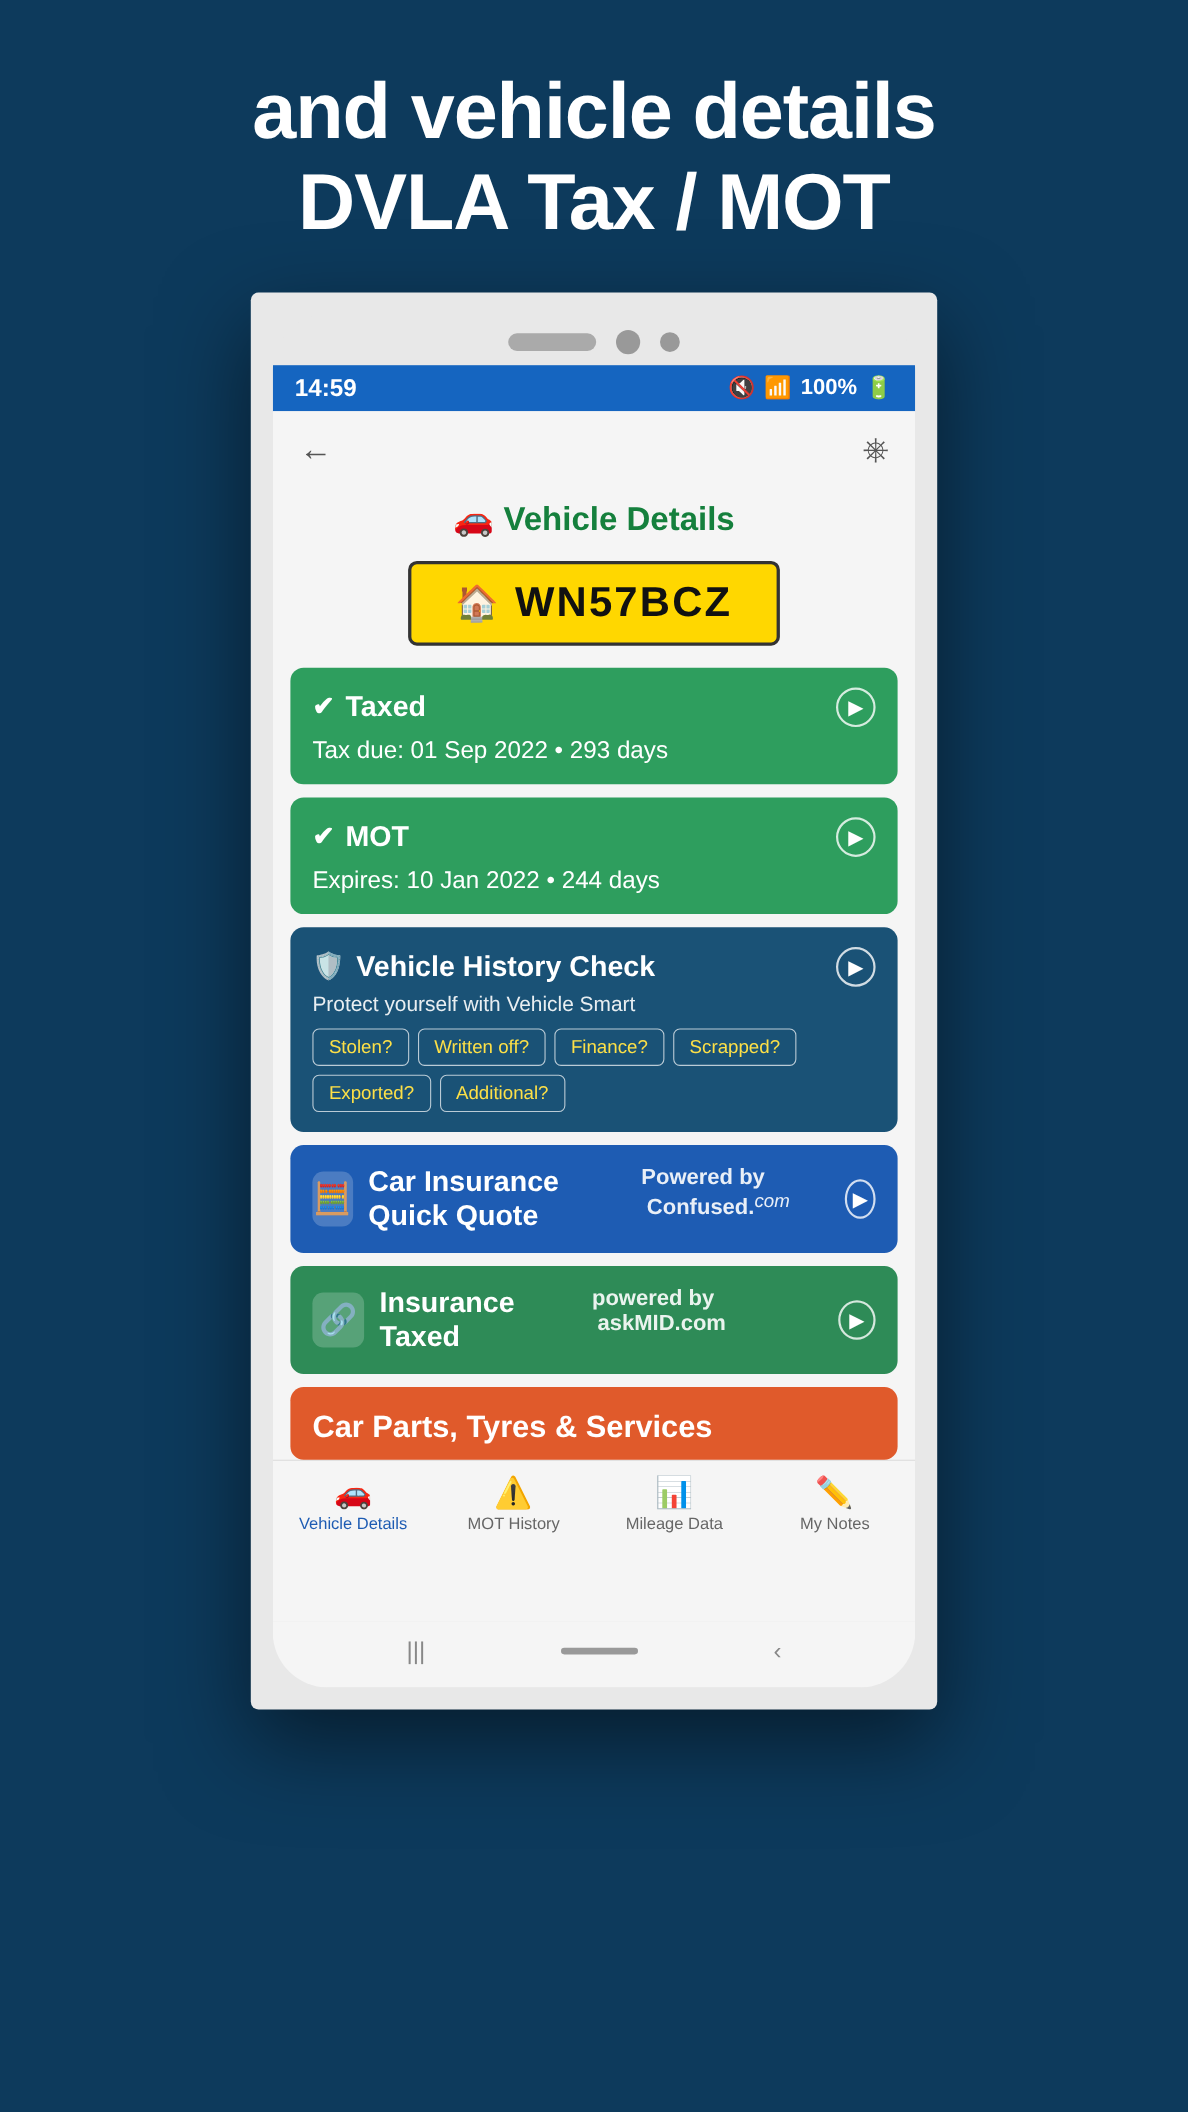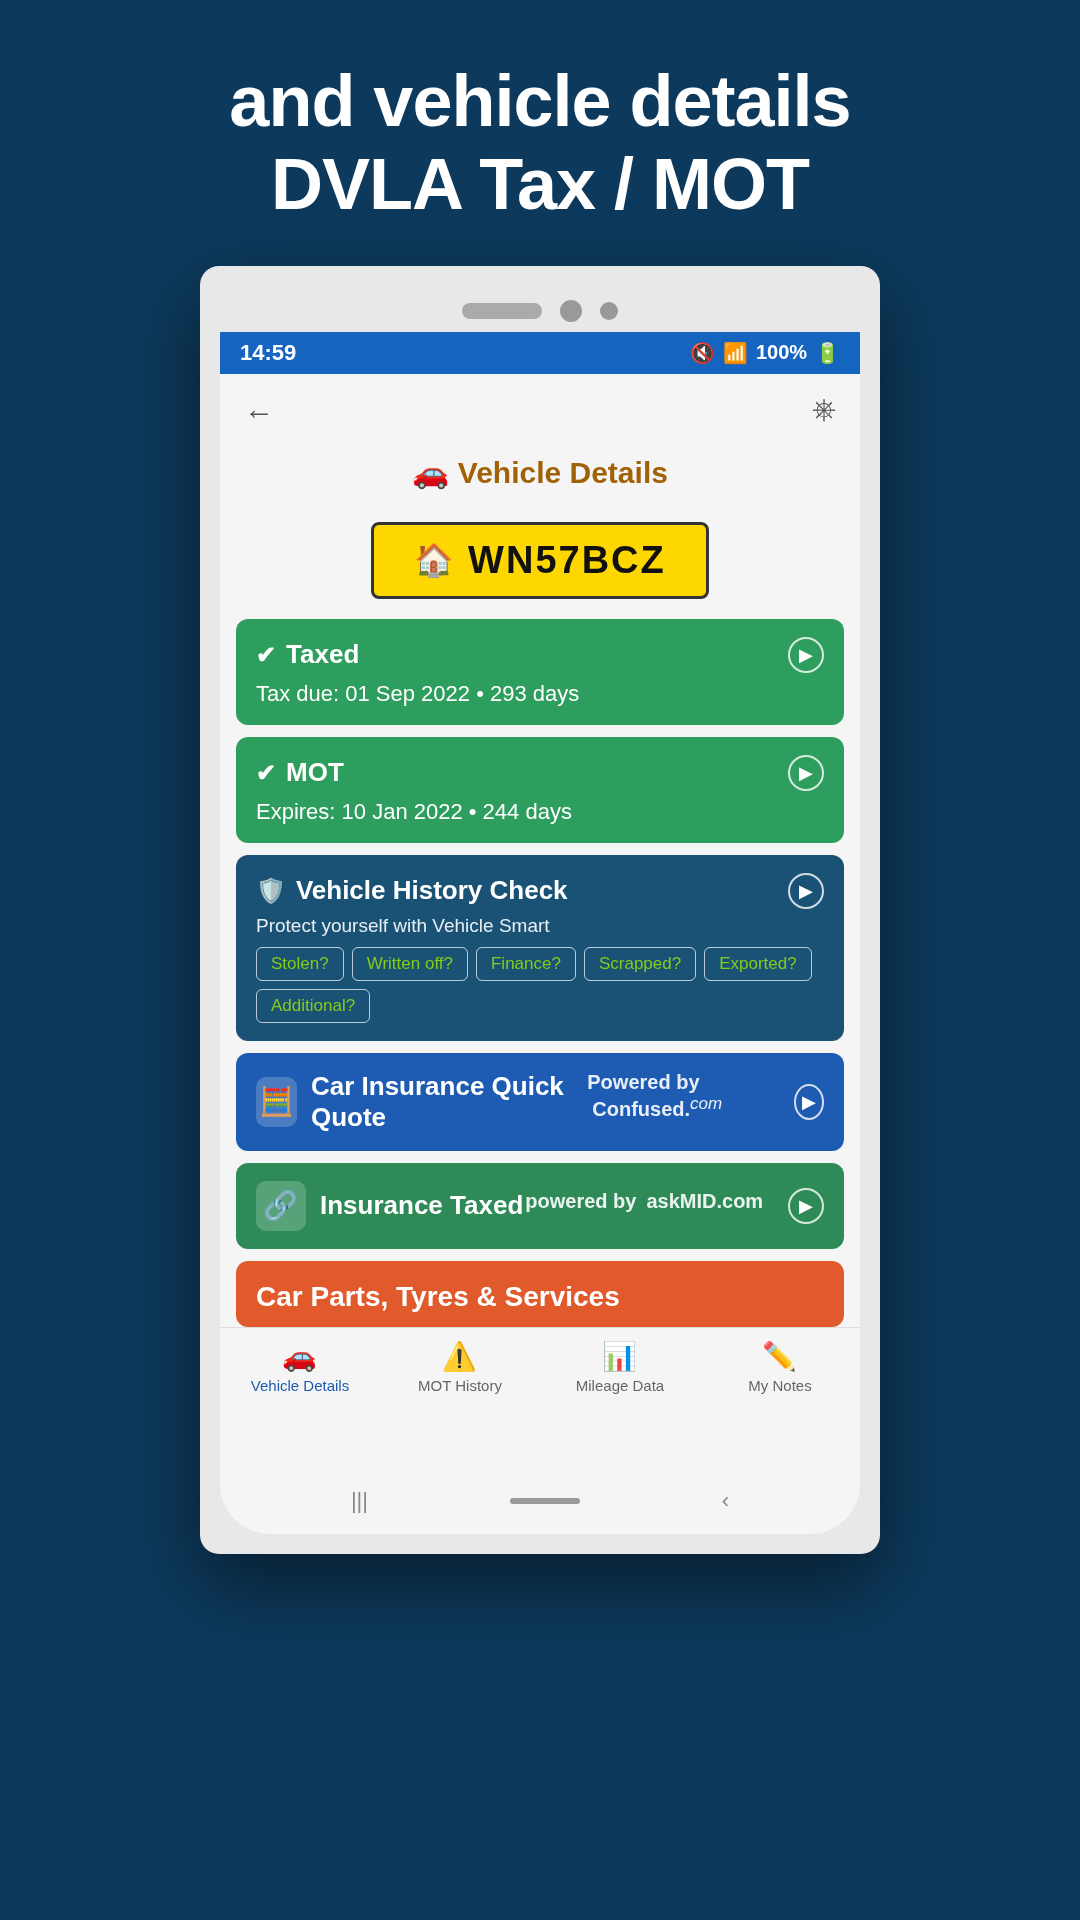--- a/index.html
+++ b/index.html
@@ -20,23 +20,23 @@
       color: white;
       padding: 60px 80px 40px;
       font-size: 72px;
       font-weight: 900;
       line-height: 1.15;
       letter-spacing: -1px;
     }
 
     
     .phone-frame {
-      width: 680px;
+      width: 624px;
       background: #e8e8e8;
-      border-radius: 19px;
+      border-radius: 7px;
       padding: 20px;
       box-shadow: 0 30px 80px rgba(0,0,0,0.5);
       position: relative;
     }
 
     .phone-inner {
       background: #e8e8e8;
       border-radius: 50px;
       overflow: hidden;
     }
@@ -109,22 +109,22 @@
       font-size: 30px;
       color: #555;
       cursor: pointer;
     }
 
     
     .app-title {
       text-align: center;
       font-size: 30px;
       font-weight: 700;
-      color: #a16207;
-      padding: 10px 20px 32px;
+      color: #15803d;
+      padding: 10px 20px 20px;
     }
 
     
     .plate-container {
       display: flex;
       justify-content: center;
       padding: 0 20px 20px;
     }
 
     .plate {
@@ -229,21 +229,21 @@
       gap: 8px;
       margin-top: 10px;
       flex-wrap: wrap;
     }
 
     .tag {
       border: 1.5px solid rgba(255,255,255,0.7);
       border-radius: 6px;
       padding: 6px 14px;
       font-size: 17px;
-      color: #84cc16;
+      color: #fde047;
     }
 
     
     .card-logo-area {
       display: flex;
       flex-direction: row;
       gap: 2px;
     }
 
     .card-main-label {

